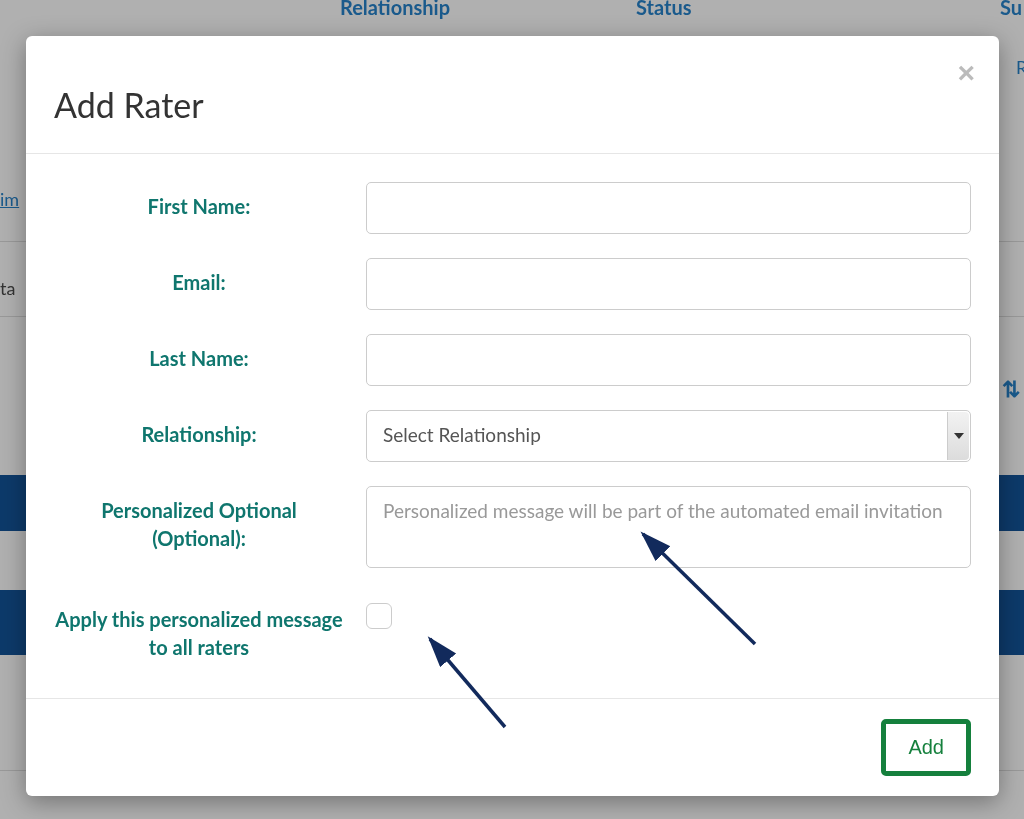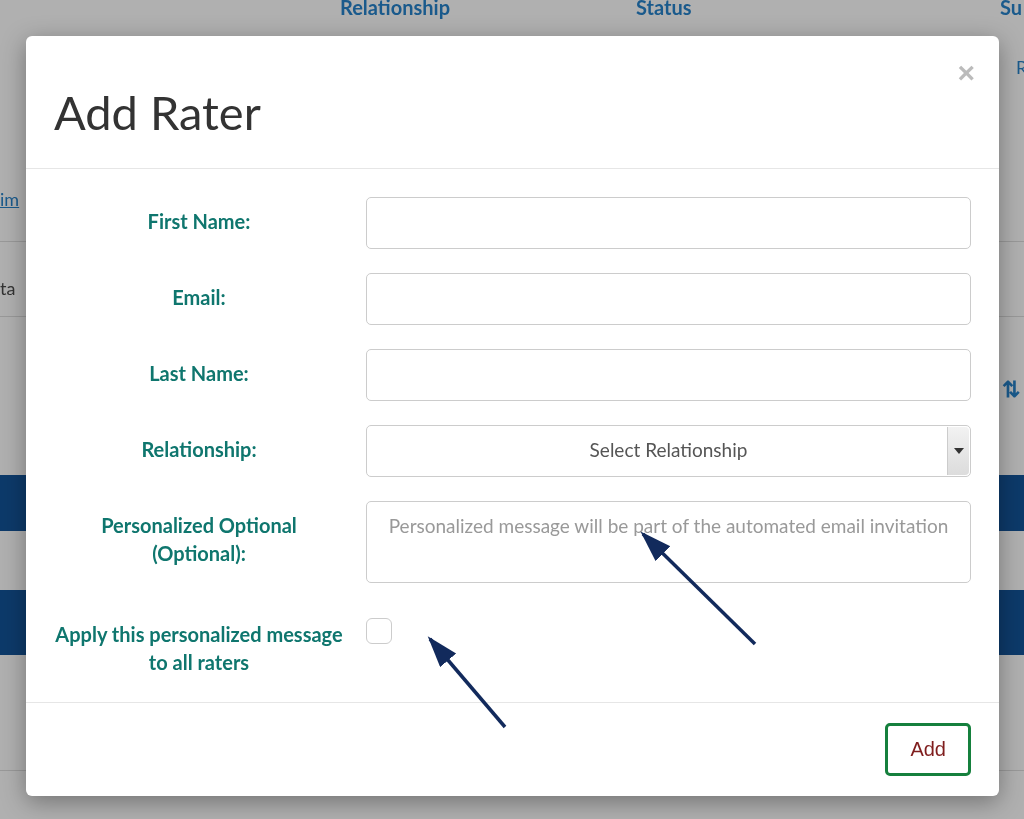--- a/index.html
+++ b/index.html
@@ -45,21 +45,21 @@
       background: #fff;
       border-radius: 6px;
       box-shadow: 0 6px 24px rgba(0,0,0,0.35);
     }
     .modal-header {
       padding: 48px 28px 28px 28px;
       border-bottom: 1px solid #e6e6e6;
       position: relative;
     }
     .modal-title {
-      font-size: 47px;
+      font-size: 34px;
       font-weight: 400;
       color: #333;
     }
     .close-btn {
       position: absolute;
       top: 22px;
       right: 24px;
       font-size: 30px;
       color: #bbb;
       font-weight: 700;
@@ -91,21 +91,20 @@
     }
     .form-input, .form-select, .form-textarea {
       width: 100%;
       padding: 12px 16px;
       font-size: 19px;
       border: 1px solid #ccc;
       border-radius: 5px;
       font-family: inherit;
       color: #333;
       background: #fff;
-      text-align: center;
     }
     .form-input { height: 52px; }
     .form-select {
       height: 52px;
       appearance: none;
       -webkit-appearance: none;
       background: #fff;
       position: relative;
       color: #555;
     }
@@ -147,24 +146,24 @@
       border-top: 1px solid #e6e6e6;
       padding: 20px 28px;
       display: flex;
       justify-content: flex-end;
       position:absolute;
       left:0;right:0;bottom:0;
     }
     .add-btn {
       padding: 12px 22px;
       font-size: 20px;
-      border: 3px solid #15803d;
+      border: 5px solid #15803d;
       border-radius: 5px;
       background: #fff;
-      color: #7f1d1d;
+      color: #15803d;
       cursor: pointer;
     }
     .arrow-annotation {
       position: absolute;
       pointer-events: none;
     }
     .arrow-annotation svg { display: block; }
   </style>
 </head>
 <body>

